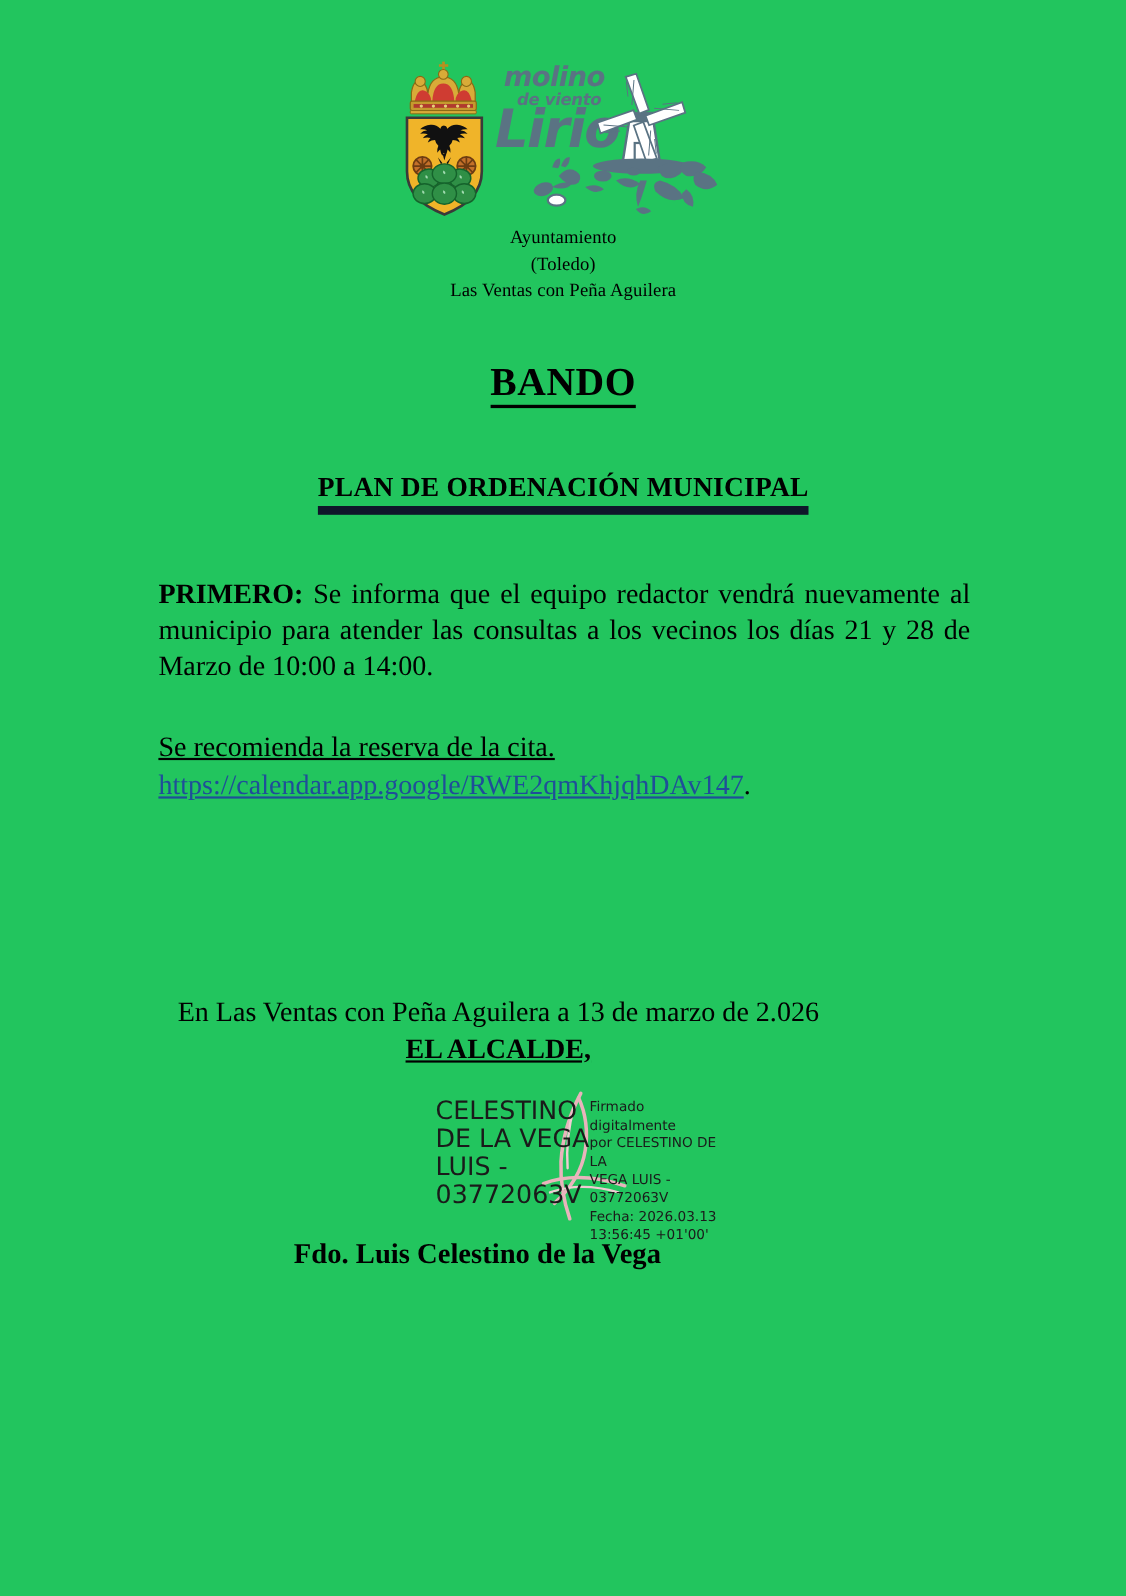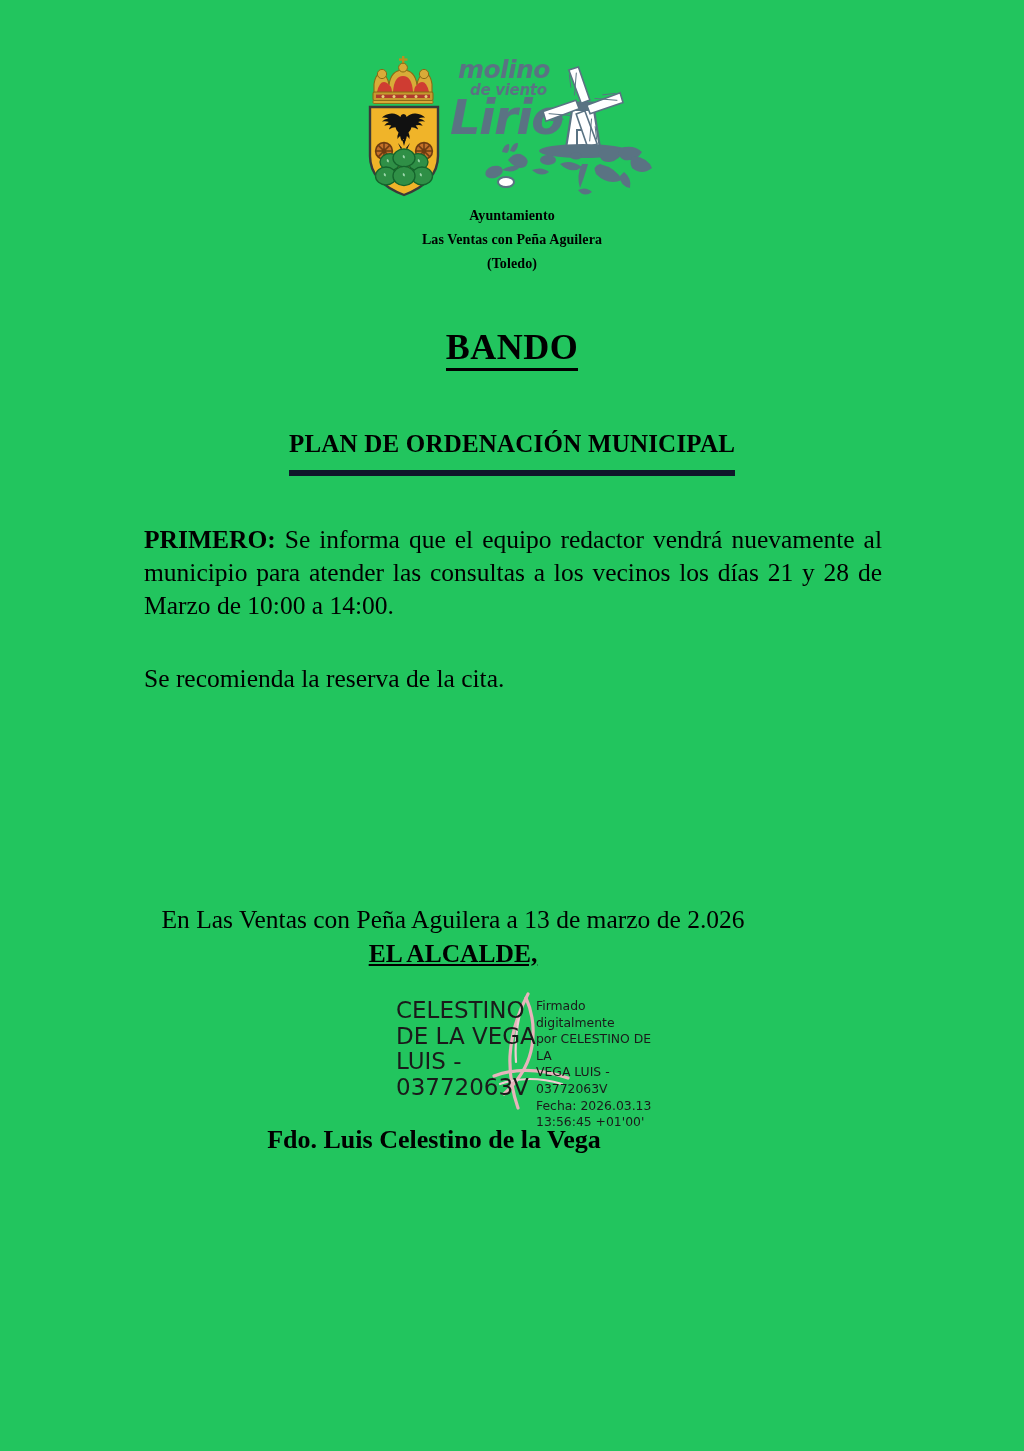--- a/index.html
+++ b/index.html
@@ -42,24 +42,23 @@
   }
   .brandmark {
     width: 220px;
     height: 148px;
     flex: 0 0 auto;
     display: block;
     margin-left: -4px;
   }
   .org-lines {
     margin-top: 4px;
-    font-size: 14px;
+    font-size: 17px;
     line-height: 24px;
     letter-spacing: 0.1px;
-    font-weight: bold;
   }
   .org-lines div { white-space: nowrap; }
 
   
   .doc-title {
     position: absolute;
     top: 326px;
     left: 0;
     width: 1024px;
     text-align: center;
@@ -75,40 +74,40 @@
     position: absolute;
     top: 430px;
     left: 0;
     width: 1024px;
     text-align: center;
     font-size: 25px;
     font-weight: bold;
     letter-spacing: 0.2px;
   }
   .doc-subtitle span {
-    border-bottom: 6px solid #0f172a;
-    padding-bottom: 13px;
+    border-bottom: 8px solid #0f172a;
+    padding-bottom: 3px;
   }
 
   
   .body-block {
     position: absolute;
     top: 523px;
     left: 144px;
     width: 738px;
     font-size: 25.5px;
     line-height: 33px;
     text-align: justify;
     text-justify: inter-word;
   }
   .para { margin: 0 0 1px 0; }
   .para.spaced { margin-top: 40px; }
   .para.nojust { text-align: left; }
   .lead { font-weight: bold; }
-  .underlined { text-underline-offset: 2px; }
+  .underlined { text-decoration: underline; text-underline-offset: 2px; }
   .doc-link {
     color: #1f4e99;
     text-decoration: underline;
     text-underline-offset: 2px;
     word-break: break-all;
   }
   .link-line { margin-top: 2px; text-align: left; }
 
   
   .closing {
@@ -310,40 +309,41 @@
           <path d="M140 112 q-4 14 -8 24 q-4 -12 2 -24 Z"></path>
           <path d="M130 138 q8 -4 14 2 q-8 6 -14 -2 Z"></path>
           <path d="M176 120 q8 6 6 16 q-10 -2 -10 -12 Z"></path>
         </g>
       </svg>
 
     </div>
 
     <div class="org-lines">
       <div>Ayuntamiento</div>
+      <div>(Toledo)</div>
       <div>Las Ventas con Peña Aguilera</div>
-      <div>(Toledo)</div>
     </div>
   </div>
 
   <div class="doc-title">
     <span>BANDO</span>
   </div>
 
   <div class="doc-subtitle">
     <span>PLAN DE ORDENACIÓN MUNICIPAL</span>
   </div>
 
   <div class="body-block">
 
     <p class="para"><span class="lead">PRIMERO:</span><span> Se informa que el equipo redactor vendrá nuevamente al municipio  para atender las consultas a los vecinos los días 21 y 28 de Marzo de 10:00 a 14:00.</span></p>
 
     <p class="para spaced nojust"><span class="underlined">Se recomienda la reserva de la cita.</span></p>
 
 
+    <p class="para link-line"><a class="doc-link" href="#">https://calendar.app.google/RWE2qmKhjqhDAv147</a><span>.</span></p>
 
   </div>
 
   <div class="closing">
     <div>En Las Ventas con Peña Aguilera a 13 de marzo de 2.026</div>
     <div class="role">EL ALCALDE,</div>
   </div>
 
   <div class="signature-stamp">
 

